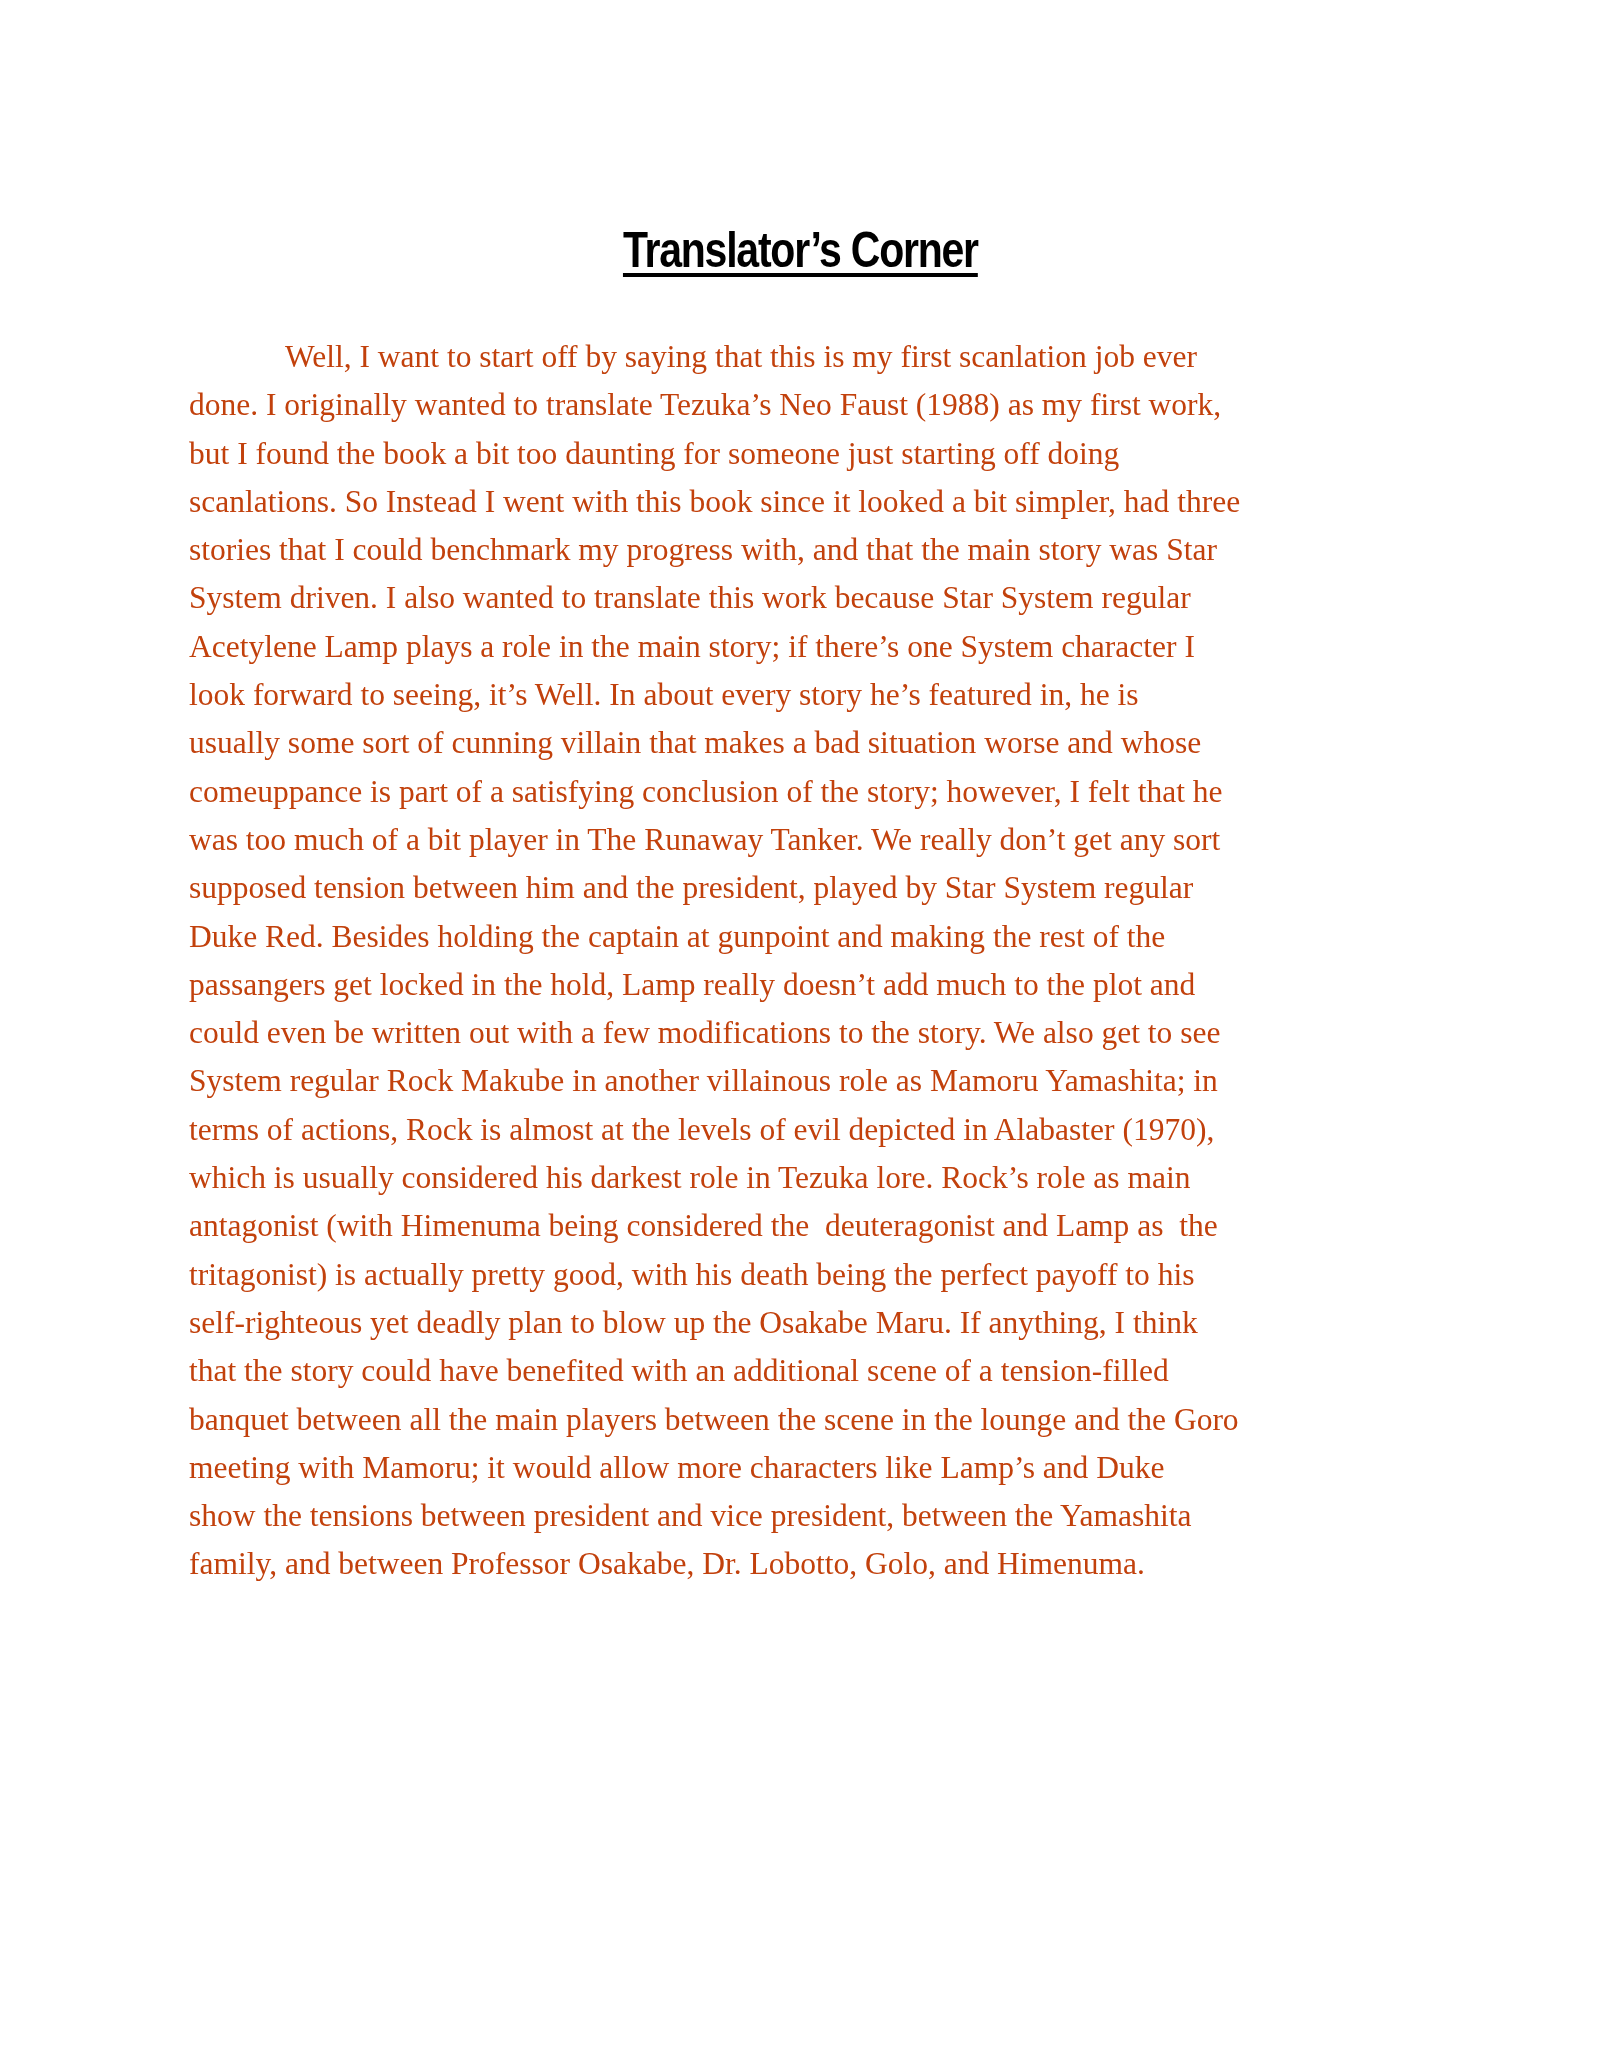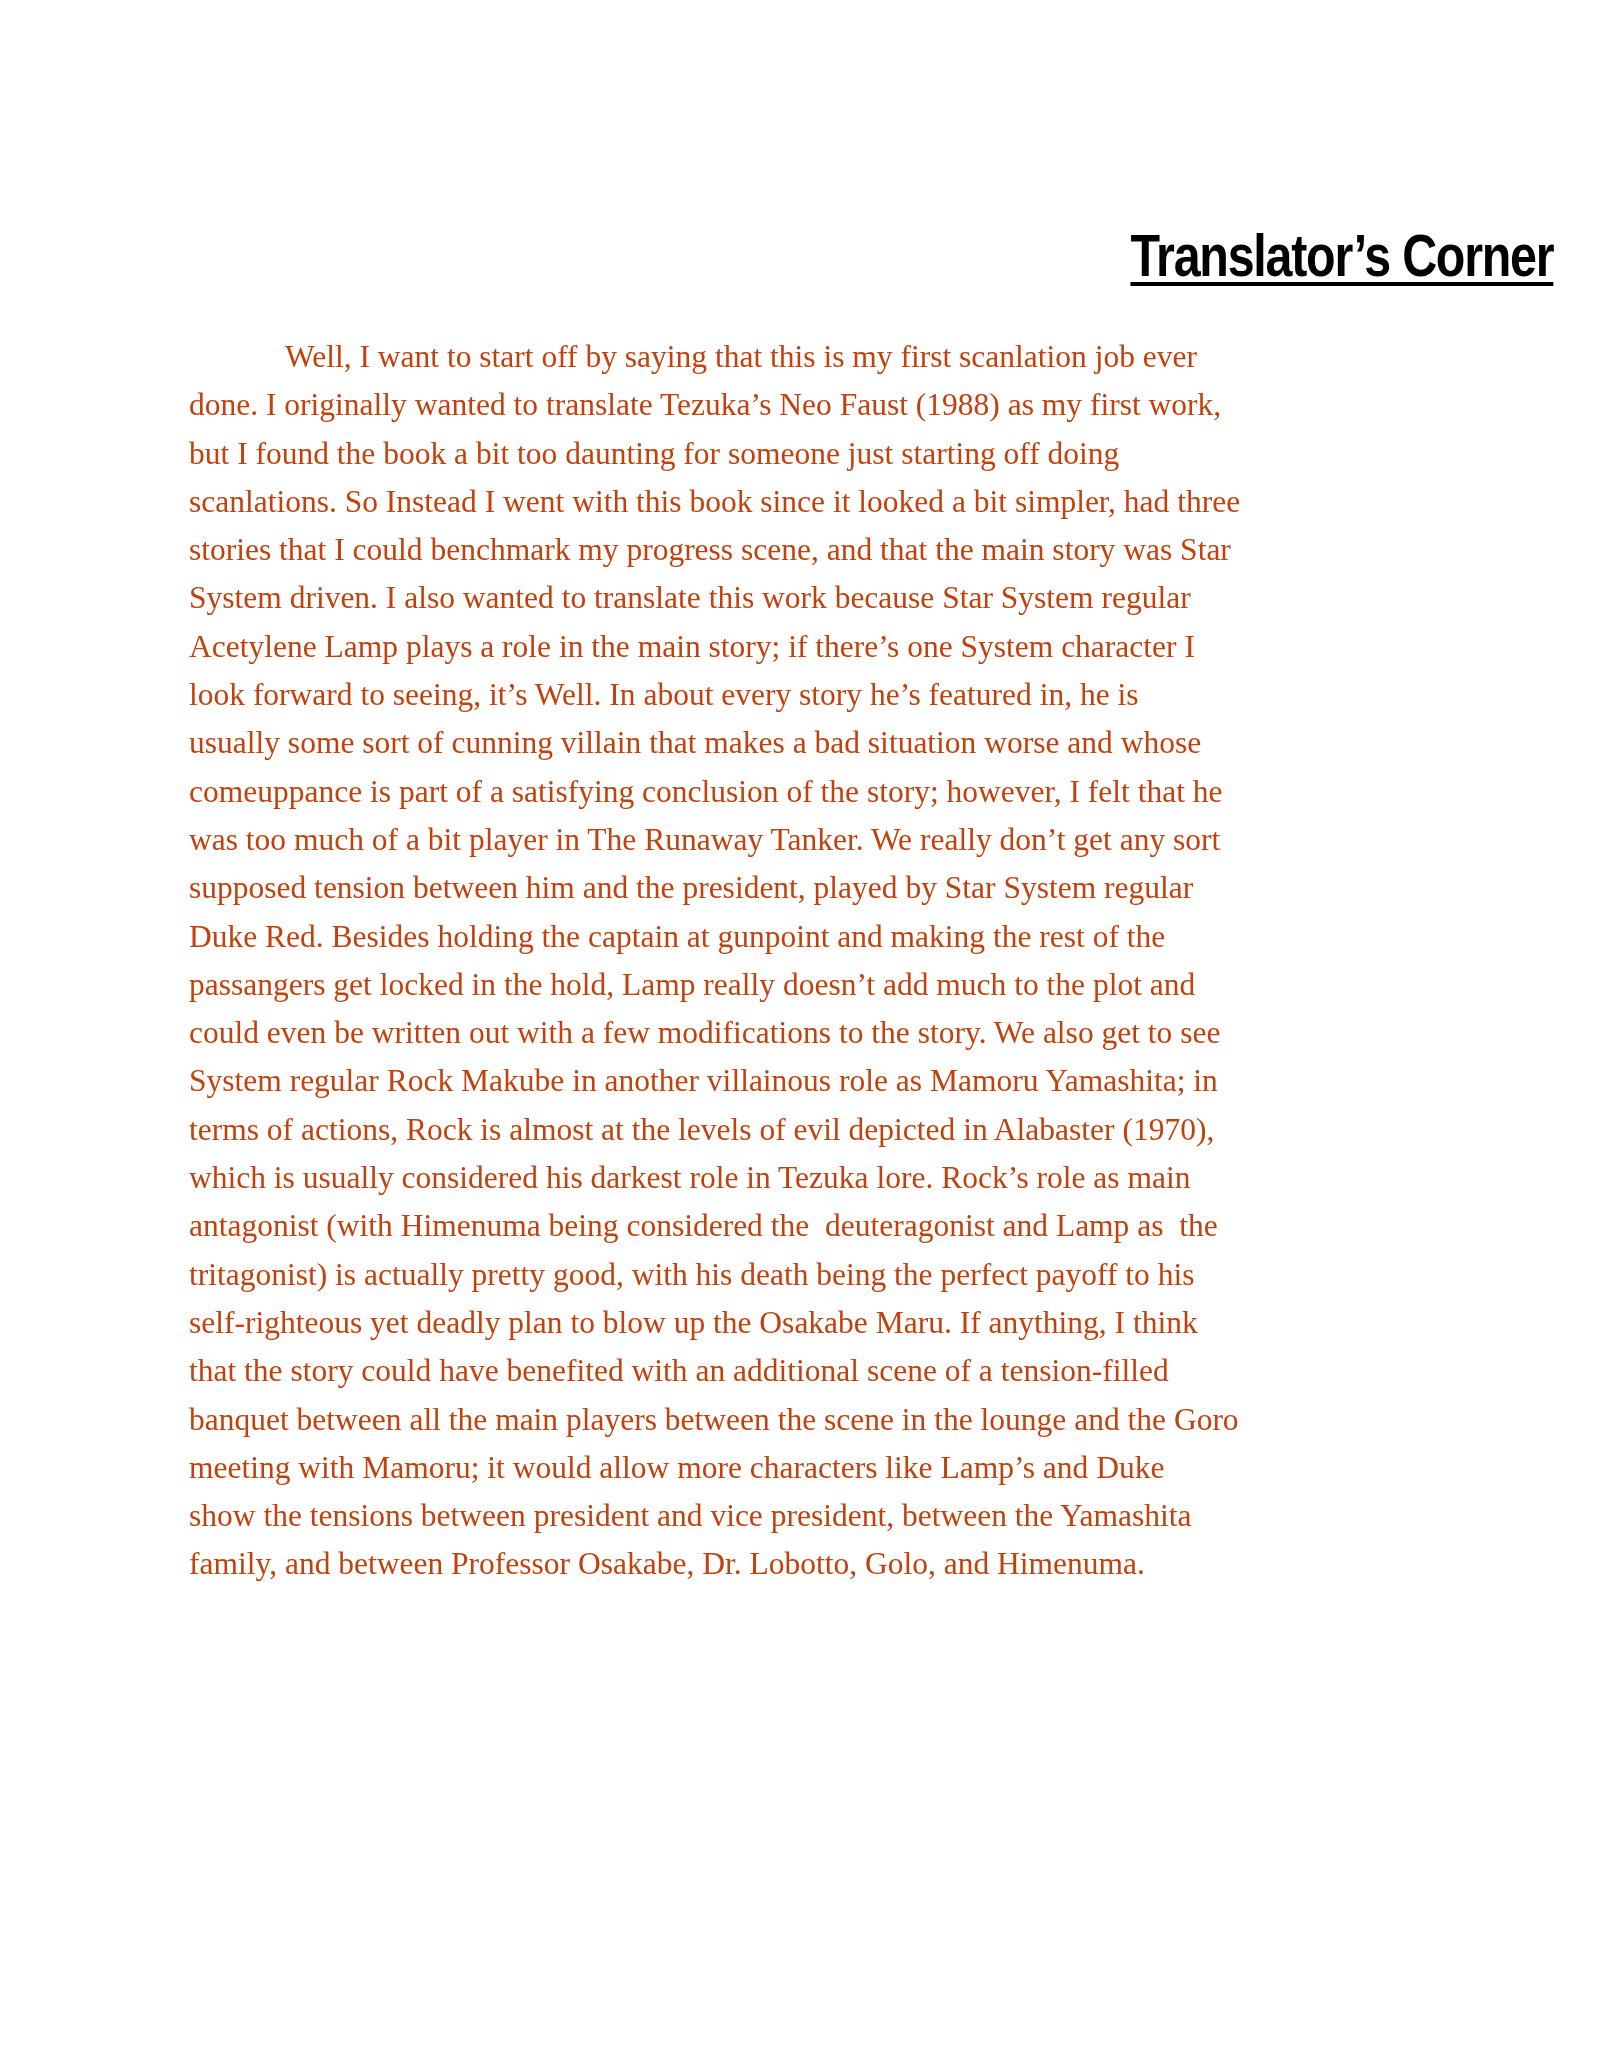--- a/index.html
+++ b/index.html
@@ -19,24 +19,24 @@
       left: 0; top: 0;
       width: 1600px;
       height: 2071px;
       background: #ffffff;
     }
     .title {
       position: absolute;
       top: 186px;
       left: 0;
       width: 1600px;
-      text-align: right;
+      text-align: center;
       font-family: "Liberation Sans", "DejaVu Sans", sans-serif;
       font-weight: bold;
-      font-size: 59px;
+      font-size: 50px;
       line-height: 60px;
       letter-spacing: -1.5px;
       color: #000000;
     }
     .title span {
       display: inline-block;
       transform: scaleX(0.82);
       transform-origin: center;
       text-decoration: underline;
       text-decoration-thickness: 4px;
@@ -68,21 +68,21 @@
 
 <div class="page">
   <h1 class="title">
     <span>Translator’s Corner</span>
   </h1>
   <div class="body" id="body-text">
       <span class="line indent"><span class="seg">Well, I want to start off by saying that this is my first scanlation job ever</span></span>
       <span class="line"><span class="seg">done. I originally wanted to translate Tezuka’s </span><span class="seg italic">Neo Faust (1988)</span><span class="seg"> as my first work,</span></span>
       <span class="line"><span class="seg">but I found the book a bit too daunting for someone just starting off doing</span></span>
       <span class="line"><span class="seg">scanlations. So Instead I went with this book since it looked a bit simpler, had three</span></span>
-      <span class="line"><span class="seg">stories that I could benchmark my progress scene, and that the main story was Star</span></span>
+      <span class="line"><span class="seg">stories that I could benchmark my progress with, and that the main story was Star</span></span>
       <span class="line"><span class="seg">System driven. I also wanted to translate this work because Star System regular</span></span>
       <span class="line"><span class="seg">Acetylene Lamp plays a role in the main story; if there’s one System character I</span></span>
       <span class="line"><span class="seg">look forward to seeing, it’s Well. In about every story he’s featured in, he is</span></span>
       <span class="line"><span class="seg">usually some sort of cunning villain that makes a bad situation worse and whose</span></span>
       <span class="line"><span class="seg">comeuppance is part of a satisfying conclusion of the story; however, I felt that he</span></span>
       <span class="line"><span class="seg">was too much of a bit player in </span><span class="seg italic">The Runaway Tanker</span><span class="seg">. We really don’t get any sort</span></span>
       <span class="line"><span class="seg">supposed tension between him and the president, played by Star System regular</span></span>
       <span class="line"><span class="seg">Duke Red. Besides holding the captain at gunpoint and making the rest of the</span></span>
       <span class="line"><span class="seg">passangers get locked in the hold, Lamp really doesn’t add much to the plot and</span></span>
       <span class="line"><span class="seg">could even be written out with a few modifications to the story. We also get to see</span></span>

